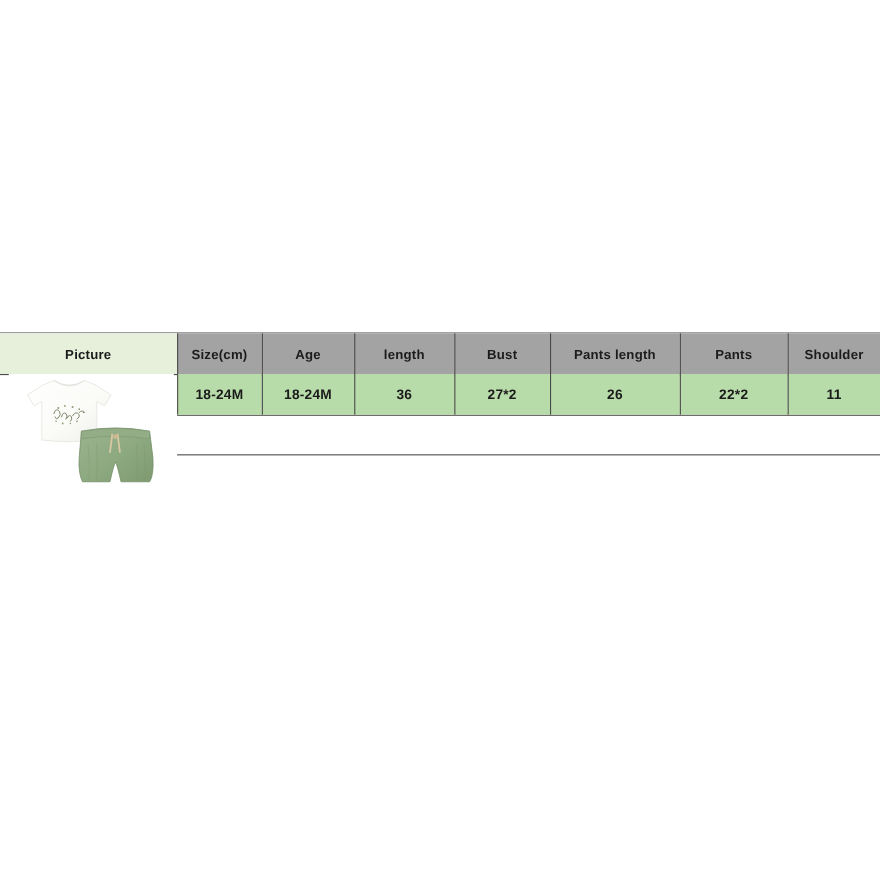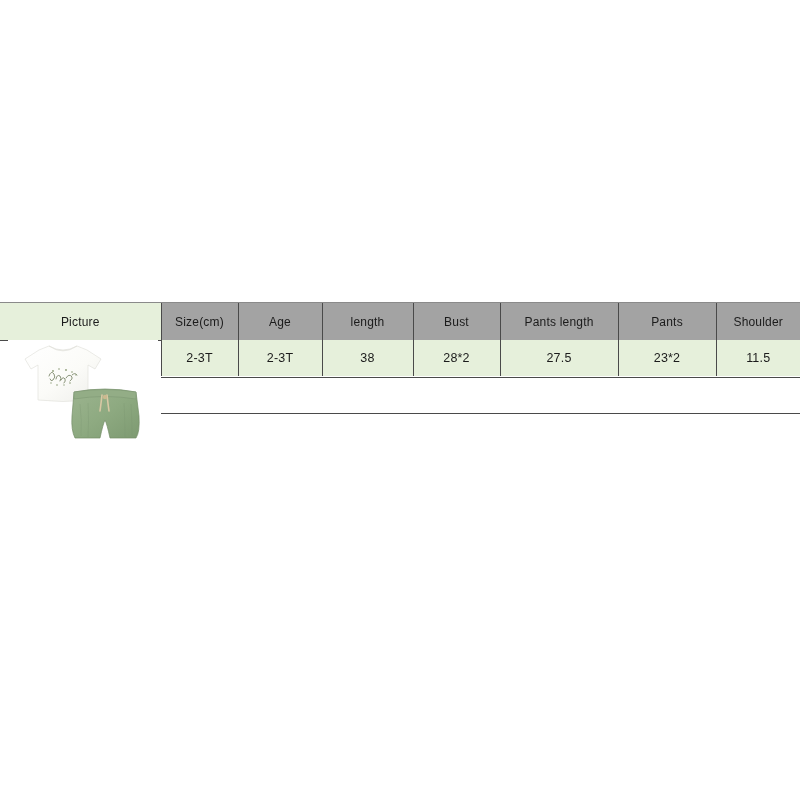--- a/index.html
+++ b/index.html
@@ -33,21 +33,21 @@
     table-layout: fixed;
   }
 
   .size-chart td,
   .size-chart th {
     padding: 0;
     margin: 0;
     text-align: center;
     vertical-align: middle;
     font-size: 11.5px;
-    font-weight: normal;
+    font-weight: bold;
     color: #1b1b1b;
     letter-spacing: 0.2px;
     border-left: 1.6px solid #4a4a4a;
     border-right: none;
     box-sizing: border-box;
   }
 
   .size-chart .col-picture {
     border-left: none;
   }
@@ -156,29 +156,29 @@
         <th>Size(cm)</th>
         <th>Age</th>
         <th>length</th>
         <th>Bust</th>
         <th>Pants length</th>
         <th>Pants</th>
         <th>Shoulder</th>
       </tr>
     </thead>
     <tbody>
-      <tr class="row-alt">
+      <tr class="row-hl">
         <td class="col-picture"></td>
-        <td>2-3T</td>
-        <td>2-3T</td>
-        <td>38</td>
-        <td>28*2</td>
-        <td>27.5</td>
-        <td>23*2</td>
-        <td>11.5</td>
+        <td>18-24M</td>
+        <td>18-24M</td>
+        <td>36</td>
+        <td>27*2</td>
+        <td>26</td>
+        <td>22*2</td>
+        <td>11</td>
       </tr>
     </tbody>
   </table>
 
   <div class="rule-mask mask-mid"></div>
   <div class="rule-mask mask-bottom"></div>
 
   <div class="product-photo">
     <svg class="tshirt" viewBox="0 0 82 62">
       <defs>

